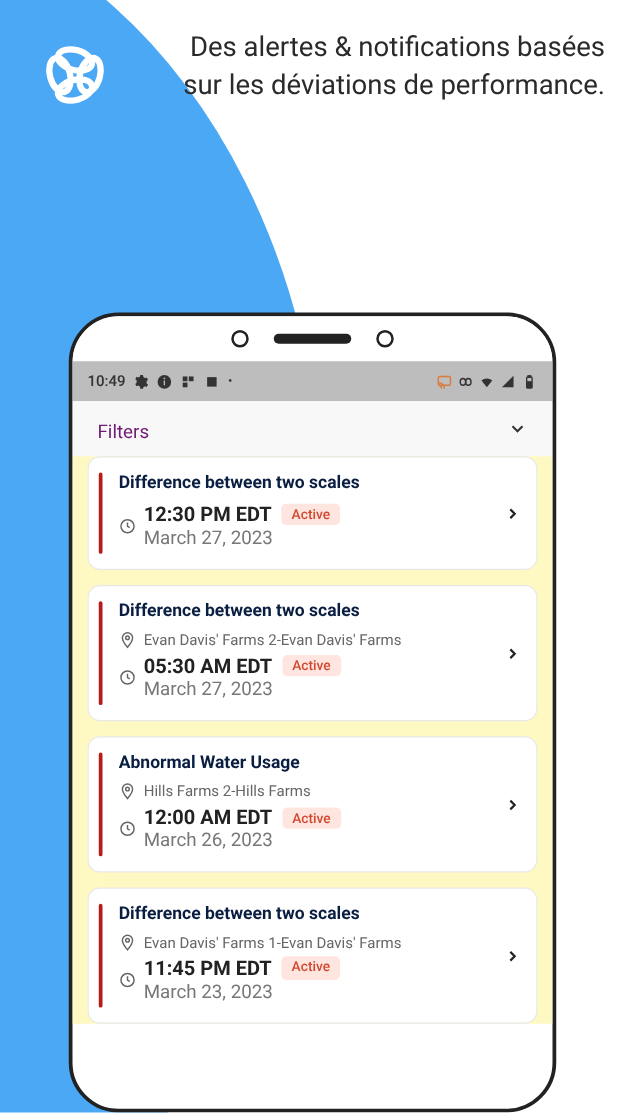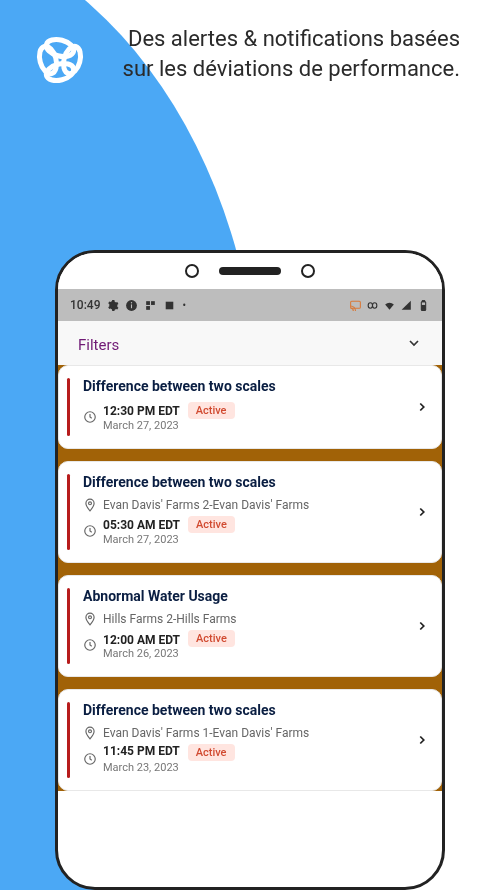--- a/index.html
+++ b/index.html
@@ -19,21 +19,21 @@
 .logo {
   position: absolute;
   top: 26px;
   left: 26px;
   z-index: 2;
 }
 
 .promo {
   position: absolute;
   top: 24px;
-  right: 40px;
+  right: 16px;
   width: 350px;
   text-align: right;
   z-index: 2;
   color: #2a2a2a;
   font-size: 22px;
   line-height: 1.35;
 }
 .promo p { margin-bottom: 18px; }
 
 .phone {
@@ -94,22 +94,22 @@
 .filters-row {
   padding: 14px 20px 10px;
   display: flex;
   justify-content: space-between;
   align-items: center;
   background: #f8f8f8;
 }
 .filters-label { color: #701a75; font-size: 15px; }
 
 .alerts-list {
-  background: #a16207;
-  padding: 0 0;
+  background: #fef9c3;
+  padding: 0 12px;
 }
 
 .alert-card {
   background: #fff;
   border: 1px solid #e8e8e8;
   border-radius: 10px;
   margin-bottom: 12px;
   display: flex;
   align-items: stretch;
   position: relative;
@@ -133,22 +133,22 @@
   margin-bottom: 8px;
 }
 .alert-row {
   display: flex;
   align-items: center;
   gap: 6px;
   font-size: 12px;
   color: #666;
   margin-bottom: 4px;
 }
-.alert-time { font-weight: 700; color: #222; font-size: 12px; }
-.alert-date { font-size: 11px; color: #777; }
+.alert-time { font-weight: 700; color: #222; font-size: 16px; }
+.alert-date { font-size: 15px; color: #777; }
 .badge {
   background: #ffe5e0;
   color: #d14a30;
   font-size: 11px;
   padding: 2px 8px;
   border-radius: 4px;
   margin-left: 8px;
   font-weight: 500;
 }
 .chevron-holder {

